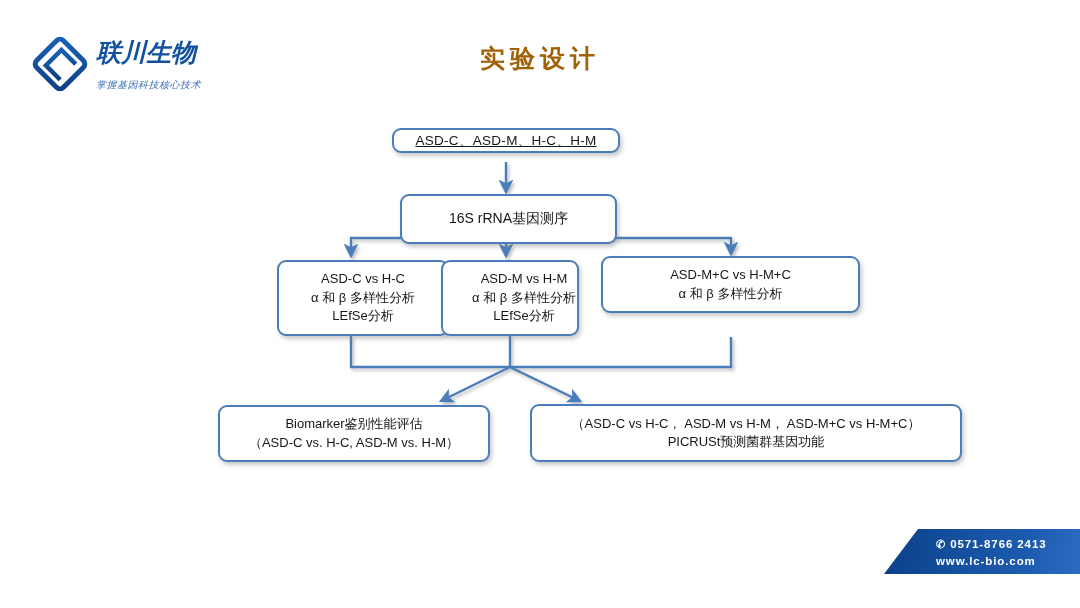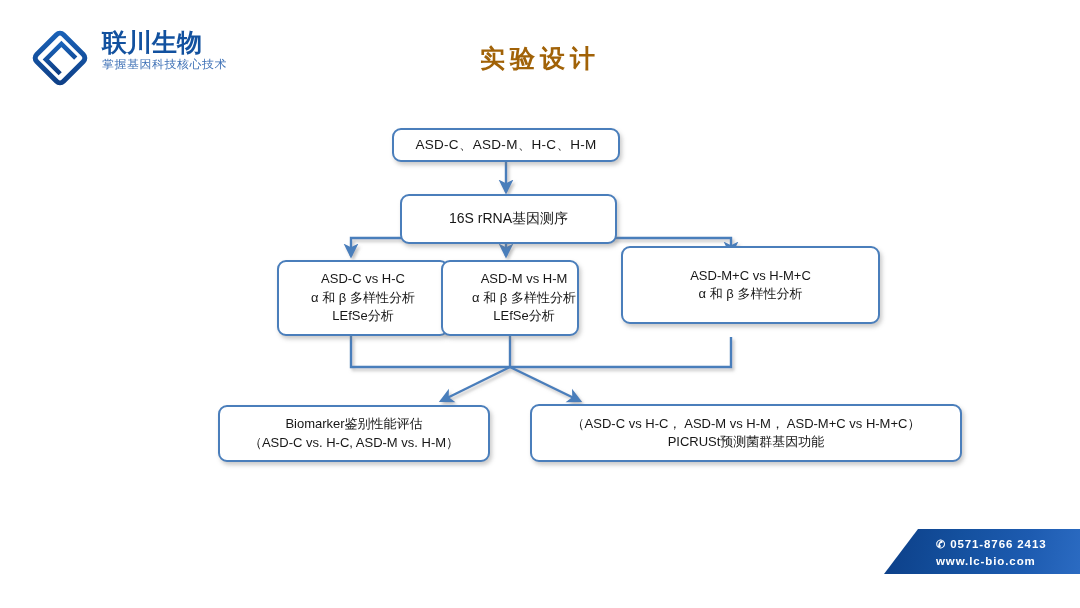--- a/index.html
+++ b/index.html
@@ -9,32 +9,32 @@
     font-family:"Liberation Sans", sans-serif;
     position:relative;
     overflow:hidden;
   }
   .slide { position:absolute; inset:0; }
 
   
   .logo-block {
     position:absolute; left:32px; top:30px;
     width:200px; height:62px;
-    display:flex; align-items:flex-start; gap:14px;
+    display:flex; align-items:flex-end; gap:8px;font-style:italic;
   }
   .logo-mark { width:56px; height:56px; flex:0 0 56px; }
   .logo-text { display:flex; flex-direction:column; justify-content:center; }
   .logo-name {
     font-family:"DejaVu Sans", sans-serif;
     font-size:25px; font-weight:bold; letter-spacing:0px;
     color:#12519f; line-height:1.05; white-space:nowrap;
   }
   .logo-tag {
-    font-size:12px; color:#3c6fb5; letter-spacing:0.5px;
-    margin-top:0; white-space:nowrap;
+    font-size:10px; color:#3c6fb5; letter-spacing:0.5px;
+    margin-top:12px; white-space:nowrap;
     transform:scaleY(0.95); transform-origin:left center;
   }
 
   .page-title {
     position:absolute; left:0; right:0; top:42px;
     text-align:center;
     font-family:"DejaVu Serif", serif;
     font-size:25px; font-weight:bold; color:#a16207;
     letter-spacing:5px;
   }
@@ -49,25 +49,25 @@
     display:flex; flex-direction:column;
     align-items:center; justify-content:center;
     color:#171717;
     font-size:13px;
     line-height:1.42;
     white-space:nowrap;
     text-align:center;
   }
   .node .ln { display:block; }
 
-  #node-samples   { left:392px; top:128px; width:228px; height:34px; font-size:13.5px; letter-spacing:0.3px;}
+  #node-samples   { left:392px; top:128px; width:228px; height:25px; font-size:13.5px; letter-spacing:0.3px;text-decoration:underline;}
   #node-seq       { left:400px; top:194px; width:217px; height:50px; font-size:14px;}
   #node-cmp1      { left:277px; top:260px; width:172px; height:76px; }
   #node-cmp2      { left:441px; top:260px; width:138px; height:76px;padding-left:28px; }
-  #node-cmp3      { left:601px; top:246px; width:259px; height:78px;margin-left:20px; }
+  #node-cmp3      { left:601px; top:256px; width:259px; height:57px; }
   #node-biomarker { left:218px; top:405px; width:272px; height:57px; }
   #node-picrust   { left:530px; top:404px; width:432px; height:58px; }
 
   
   .svg-layer { position:absolute; inset:0; pointer-events:none; }
 
   
   .footer-banner {
     position:absolute; left:884px; top:529px;
     width:196px; height:45px;

